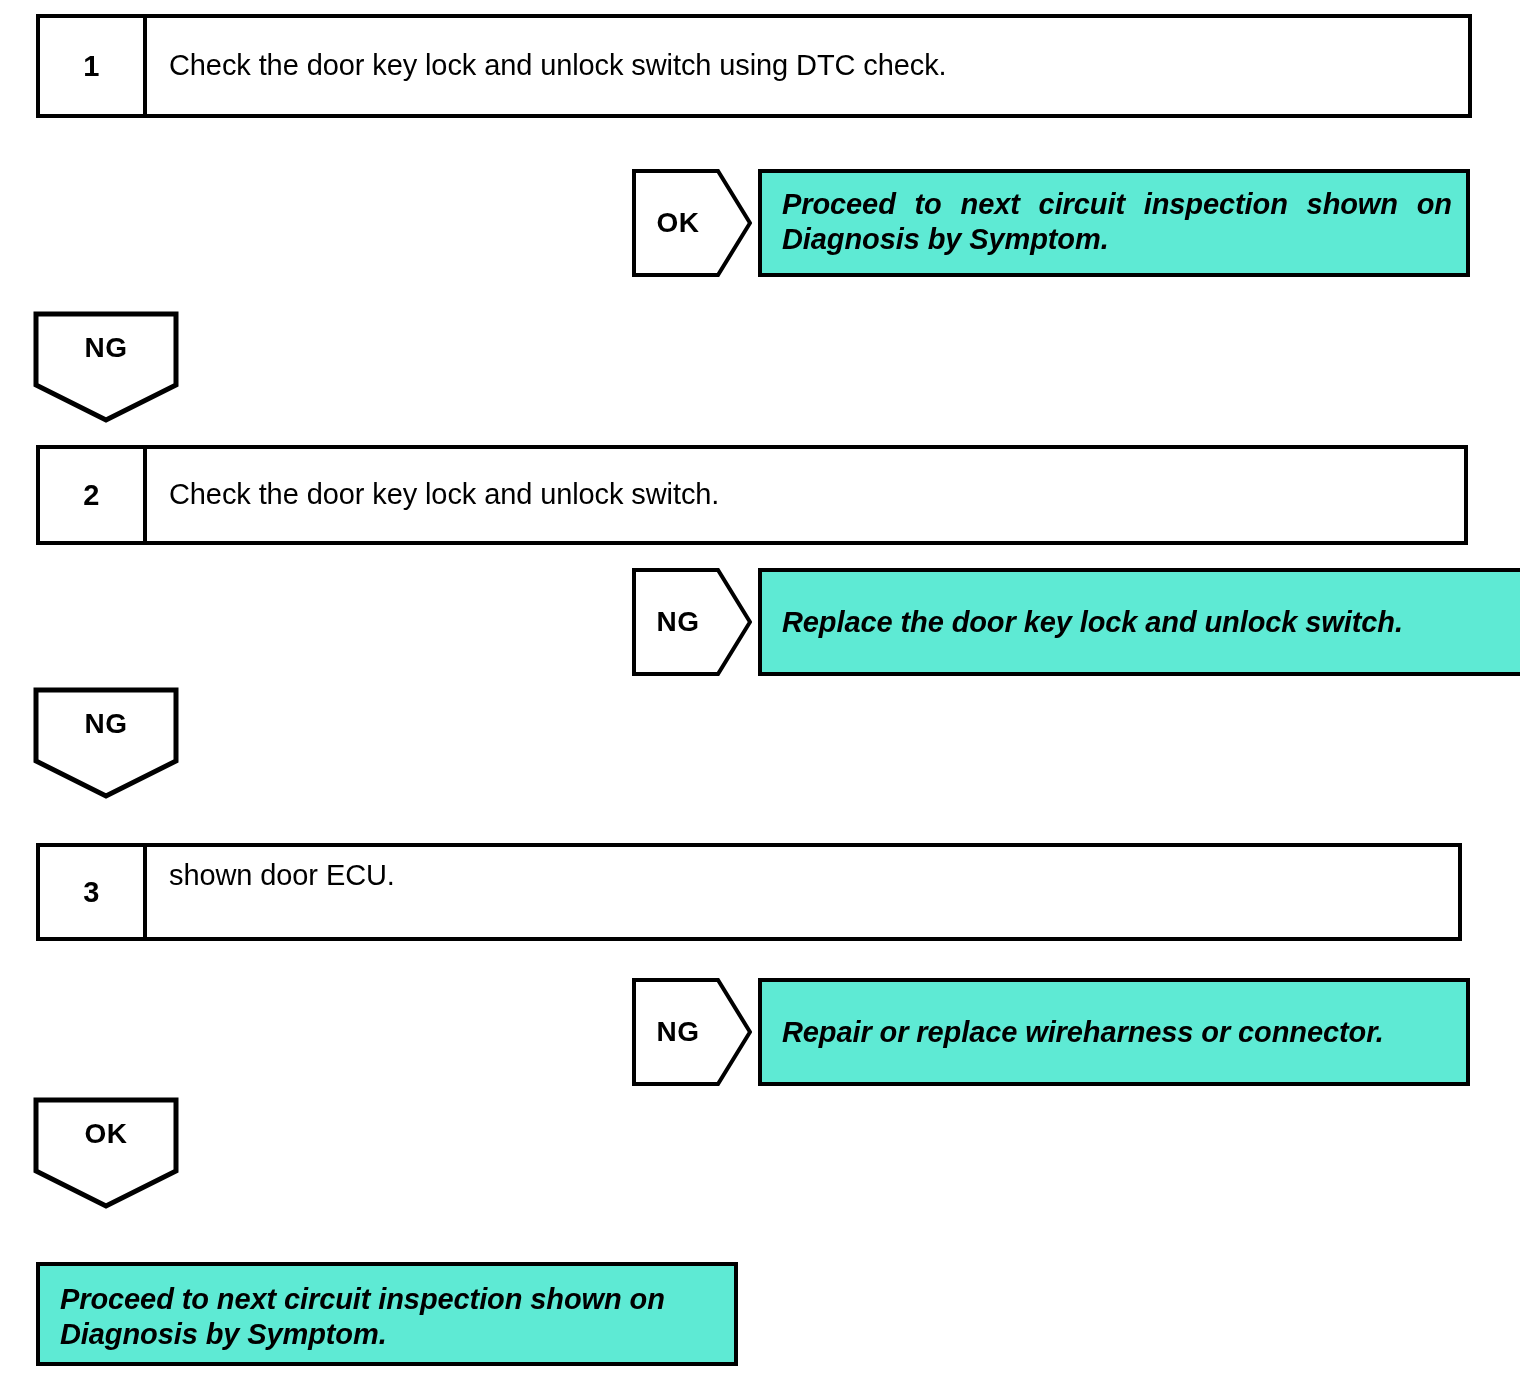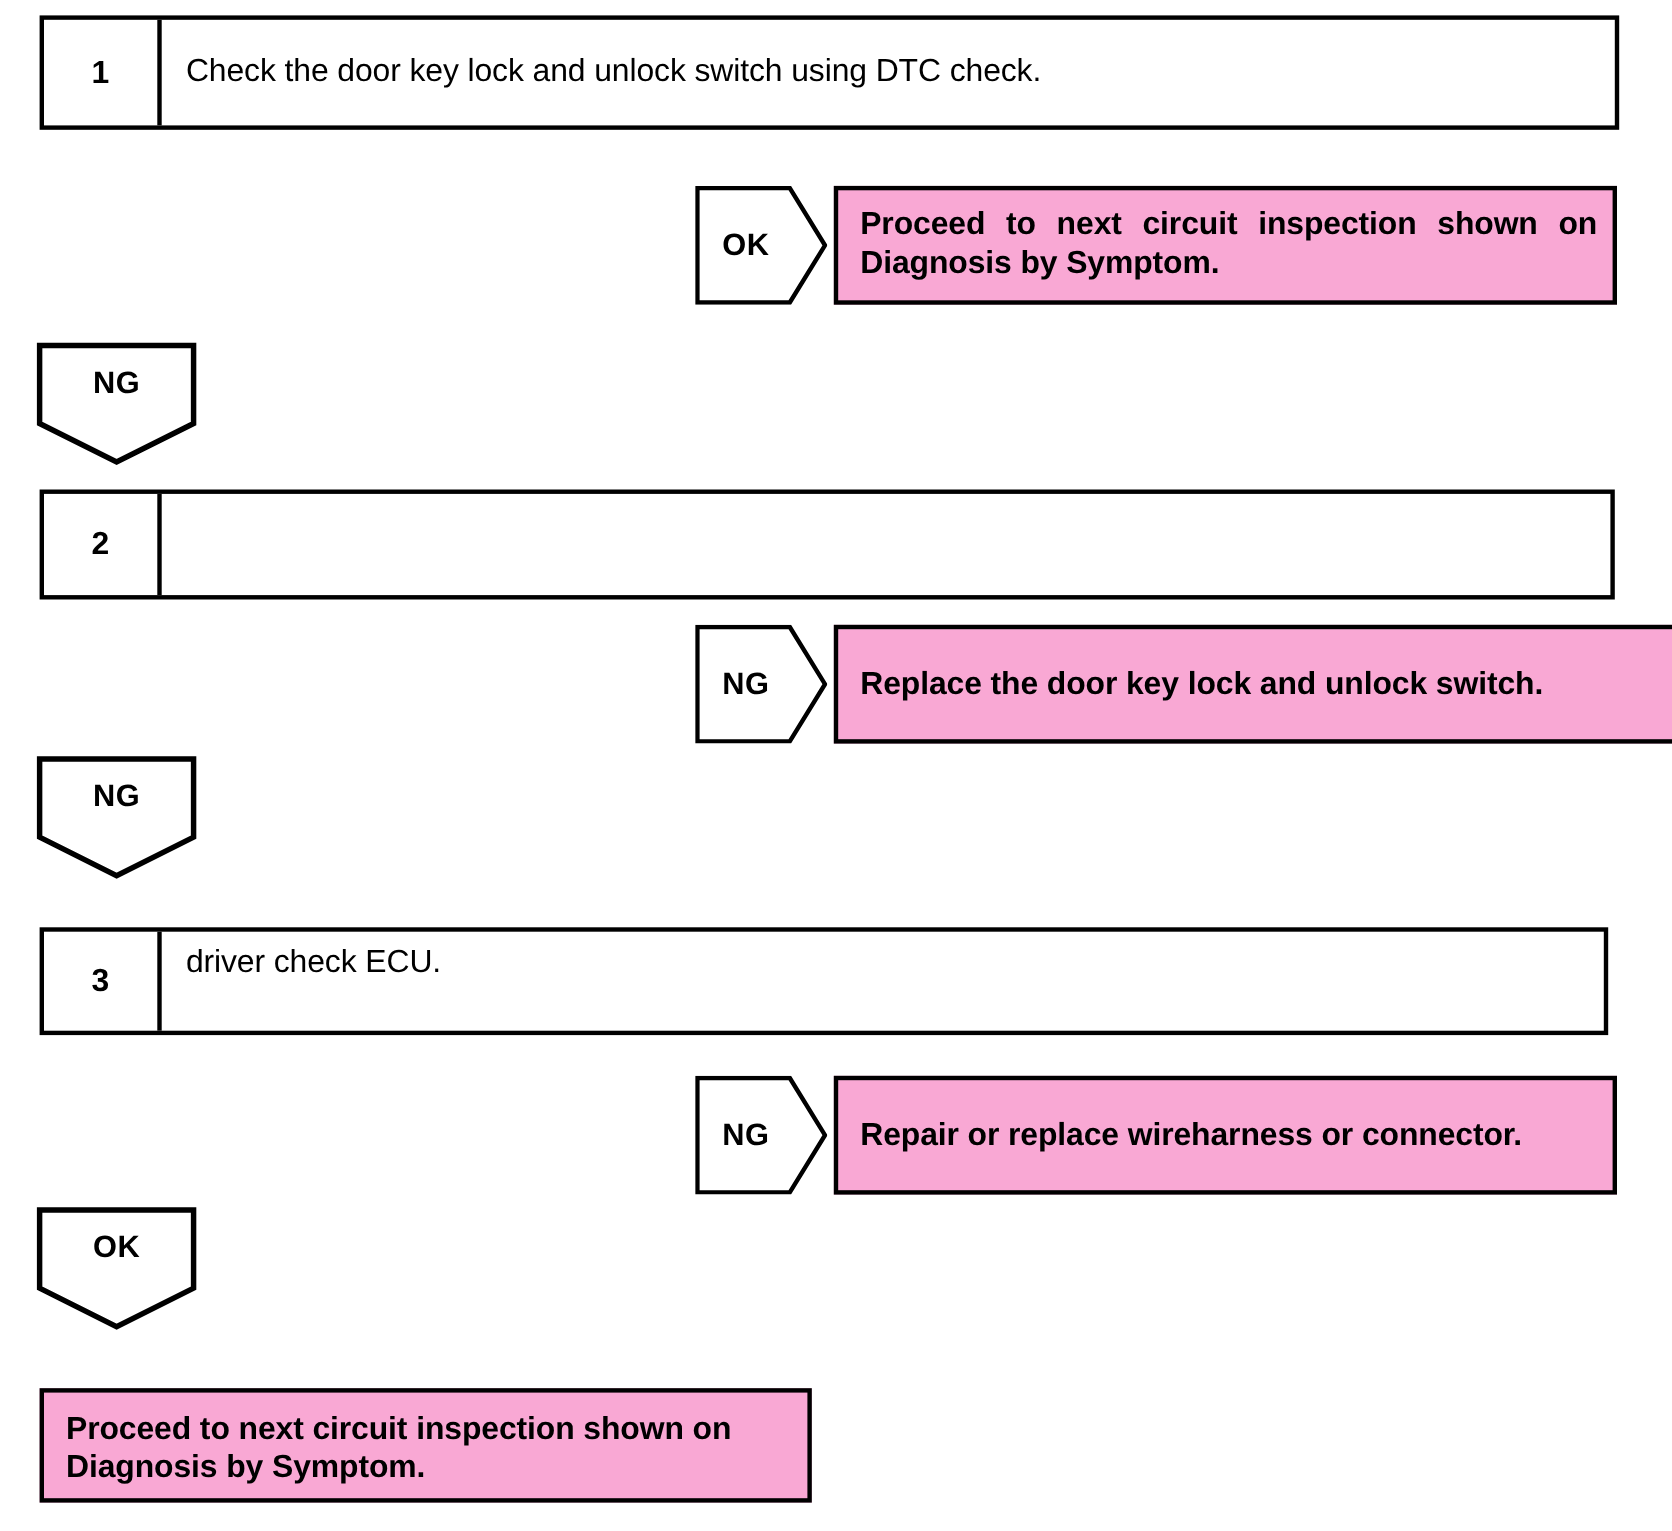--- a/index.html
+++ b/index.html
@@ -51,28 +51,29 @@
     font-weight: normal;
     line-height: 1.16;
     letter-spacing: -0.1px;
   }
 
   
   .result-box {
     position: absolute;
     box-sizing: border-box;
     border: 4px solid #000;
-    background: #f9a8d4;
+    background: #5eead4;
     display: flex;
     align-items: center;
     padding: 0 14px 0 20px;
     font-size: 29px;
     font-weight: bold;
     line-height: 1.2;
     letter-spacing: -0.1px;
+    font-style: italic;
   }
   .result-box.justified {
     display: block;
     padding-top: 14px;
   }
   .result-box .jline {
     display: block;
     text-align: justify;
     text-align-last: justify;
     white-space: normal;
@@ -156,20 +157,21 @@
 
   <div class="arrow-down" style="left:33px; top:311px;">
     <svg viewBox="0 0 146 112" preserveAspectRatio="none">
       <polygon points="3,3 143,3 143,74 73,109 3,74" fill="#ffffff" stroke="#000000" stroke-width="5"></polygon>
     </svg>
     <div class="alabel">NG</div>
   </div>
 
   <div class="step-box" style="left:36px; top:445px; width:1432px; height:100px;">
     <div class="step-num">2</div>
+    <div class="step-text">Check the door key lock and unlock switch.</div>
   </div>
 
   <div class="arrow-right" style="left:632px; top:568px;">
     <svg viewBox="0 0 120 108" preserveAspectRatio="none">
       <polygon points="2,2 86,2 118,54 86,106 2,106" fill="#ffffff" stroke="#000000" stroke-width="4"></polygon>
     </svg>
     <div class="alabel">NG</div>
   </div>
 
   <div class="result-box" style="left:758px; top:568px; width:796px; height:108px;">
@@ -179,21 +181,21 @@
   <div class="arrow-down" style="left:33px; top:687px;">
     <svg viewBox="0 0 146 112" preserveAspectRatio="none">
       <polygon points="3,3 143,3 143,74 73,109 3,74" fill="#ffffff" stroke="#000000" stroke-width="5"></polygon>
     </svg>
     <div class="alabel">NG</div>
   </div>
 
   <div class="step-box" style="left:36px; top:843px; width:1426px; height:98px;">
     <div class="step-num">3</div>
     <div class="step-text" style="display:block; padding-top:12px;">
-      <span style="display:block;">driver check ECU.</span>
+      <span style="display:block;">shown door ECU.</span>
     </div>
   </div>
 
   <div class="arrow-right" style="left:632px; top:978px;">
     <svg viewBox="0 0 120 108" preserveAspectRatio="none">
       <polygon points="2,2 86,2 118,54 86,106 2,106" fill="#ffffff" stroke="#000000" stroke-width="4"></polygon>
     </svg>
     <div class="alabel">NG</div>
   </div>
 

